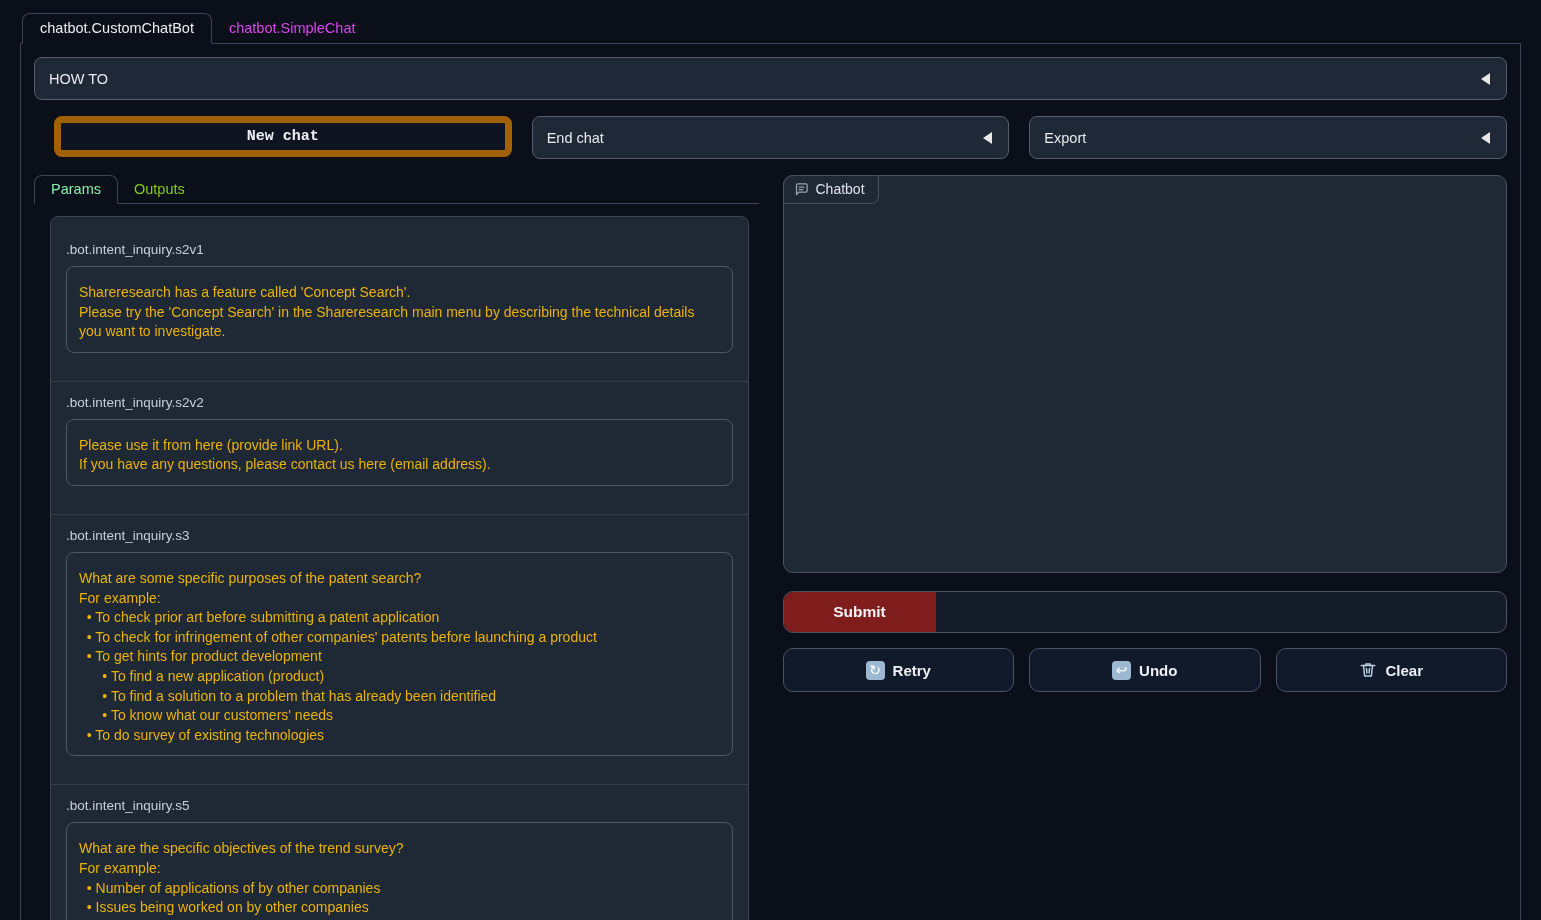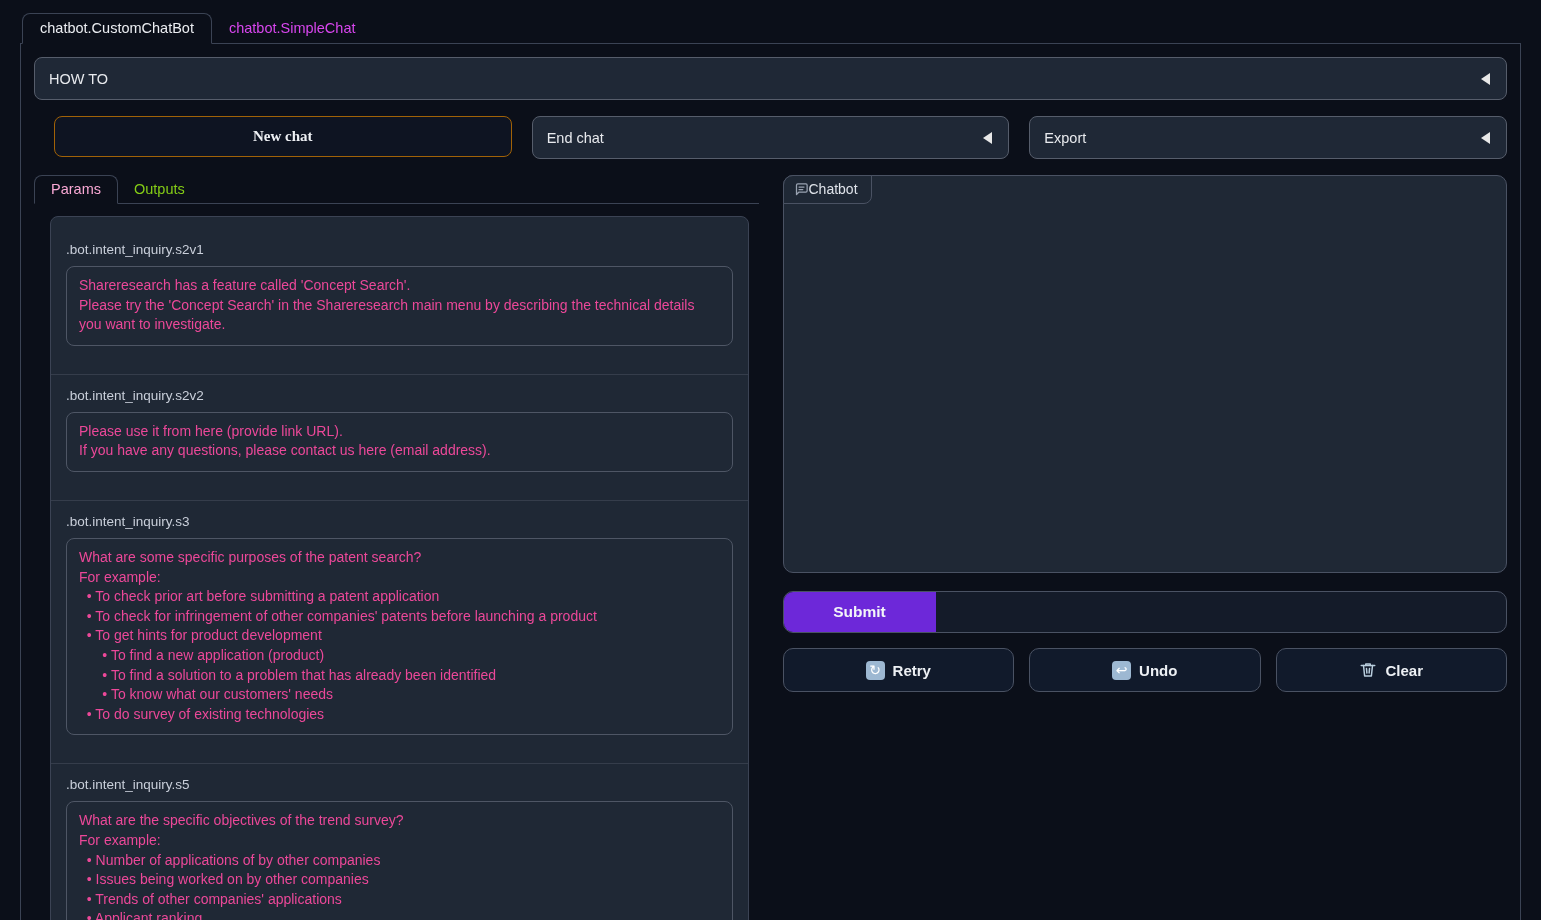--- a/index.html
+++ b/index.html
@@ -66,24 +66,24 @@
   }
   .row3 {
     margin-top:16px;
     display:grid;
     grid-template-columns:1fr 1fr 1fr;
     gap:20px;
   }
   .btn-dark {
     height:41px;
     background:#0e1422;
-    border:1px solid #a16207;
+    border:7px solid #a16207;
     border-radius:8px;
     color:#eef0f4;
-    font-family:Liberation Serif, serif;
+    font-family:Liberation Mono, monospace;
     font-size:15px;
     font-weight:700;
     cursor:pointer;
     margin-left:20px;
   }
   
   .main {
     margin-top:16px;
     display:grid;
     grid-template-columns:1fr 1fr;
@@ -97,21 +97,21 @@
     border-bottom:1px solid #3b4354;
     height:29px;
   }
   .subtab {
     font-size:14.5px;
     padding:5px 16px 6px 16px;
     color:#84cc16;
     cursor:pointer;
   }
   .subtab.active {
-    color:#f9a8d4;
+    color:#86efac;
     background:#0b0f19;
     border:1px solid #3b4354;
     border-bottom:1px solid #0b0f19;
     border-radius:8px 8px 0 0;
     margin-bottom:-1px;
   }
   .form-wrap { padding:12px 10px 0 16px; }
   .pform {
     border:1px solid #3b4354;
     border-radius:8px;
@@ -122,24 +122,24 @@
   .pblock + .pblock { border-top:1px solid #353d4b; }
   .plabel {
     font-size:13.5px;
     color:#c9cfda;
     margin-bottom:9px;
   }
   .ptext {
     border:1px solid #4e5665;
     border-radius:8px;
     background:#1f2835;
-    padding:9px 12px 10px 12px;
+    padding:16px 12px 10px 12px;
     font-size:14px;
     line-height:1.4;
-    color:#ec4899;
+    color:#eab308;
     white-space:pre-wrap;
     min-height:40px;
     cursor:text;
   }
   
   .chat-panel {
     height:398px;
     border:1px solid #4a5263;
     border-radius:10px;
     background:#1f2835;
@@ -147,20 +147,21 @@
   }
   .chat-label {
     position:absolute;
     top:-1px; left:-1px;
     background:#1f2835;
     border:1px solid #4a5263;
     border-radius:10px 0 8px 0;
     padding:5px 13px 6px 10px;
     display:flex;
     align-items:center;
+    gap:7px;
     font-size:14px;
     color:#dfe3ea;
   }
   .input-row {
     margin-top:18px;
     height:42px;
     display:flex;
     border:1px solid #4a5263;
     border-radius:10px;
     overflow:hidden;
@@ -172,21 +173,21 @@
     border:0;
     outline:none;
     padding:0 14px;
     color:#d7dbe2;
     font-size:15px;
     font-family:inherit;
   }
   .input-row input::placeholder { color:#6d7687; }
   .submit {
     width:152px;
-    background:#6d28d9;
+    background:#7f1d1d;
     border:0;
     color:#f3f5f8;
     font-family:inherit;
     font-size:15.5px;
     font-weight:700;
     cursor:pointer;
   }
   .btn-row {
     margin-top:15px;
     display:flex;

